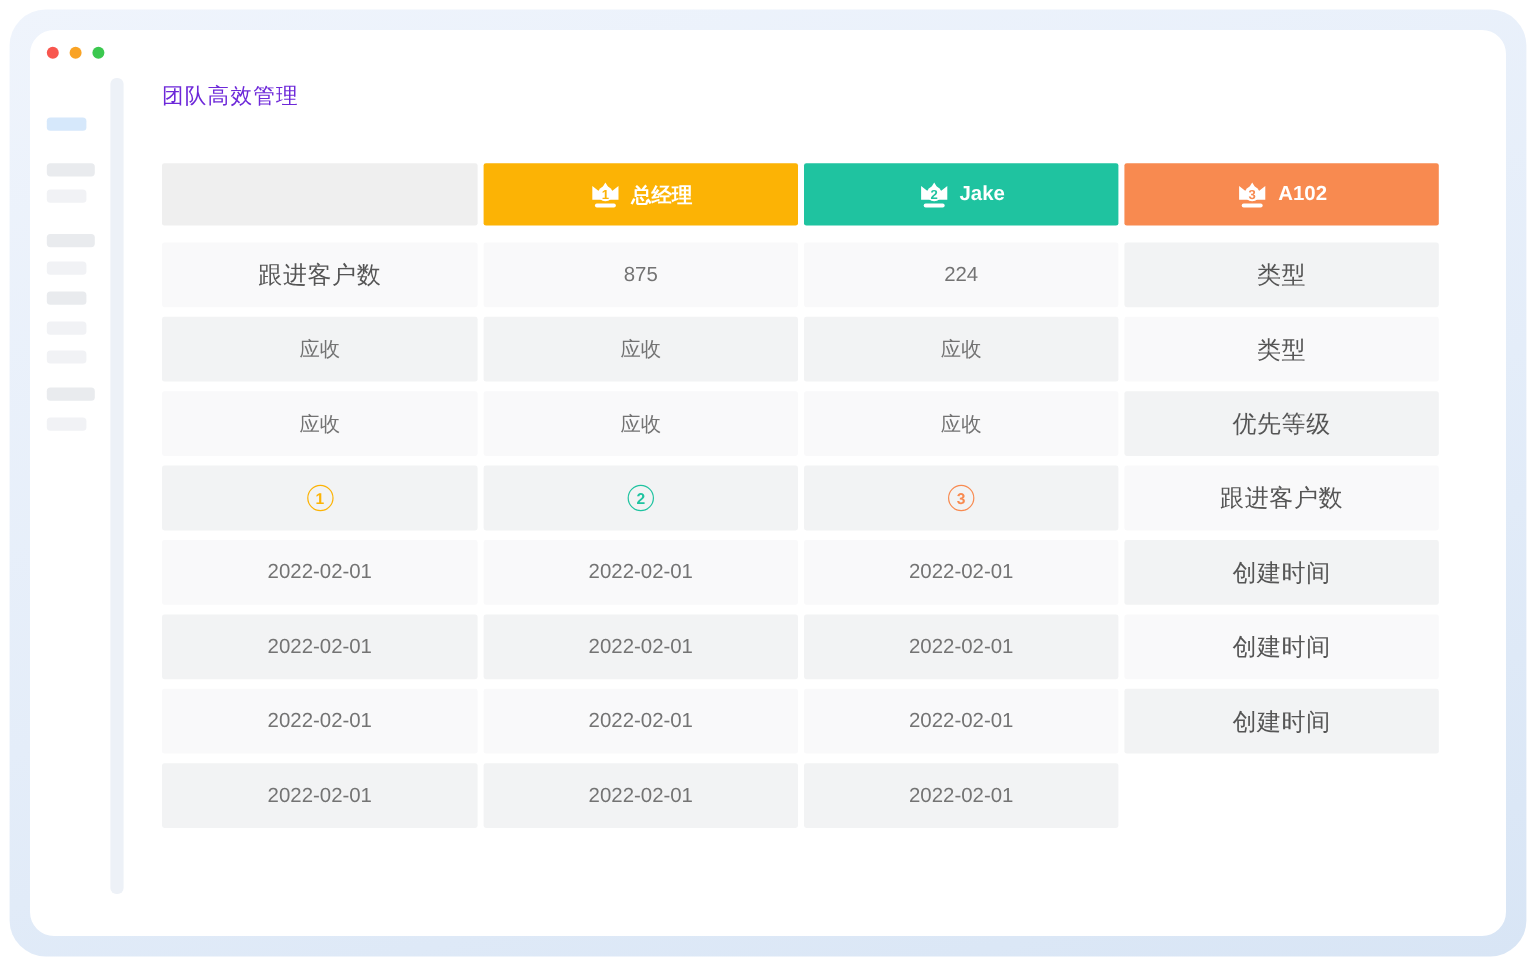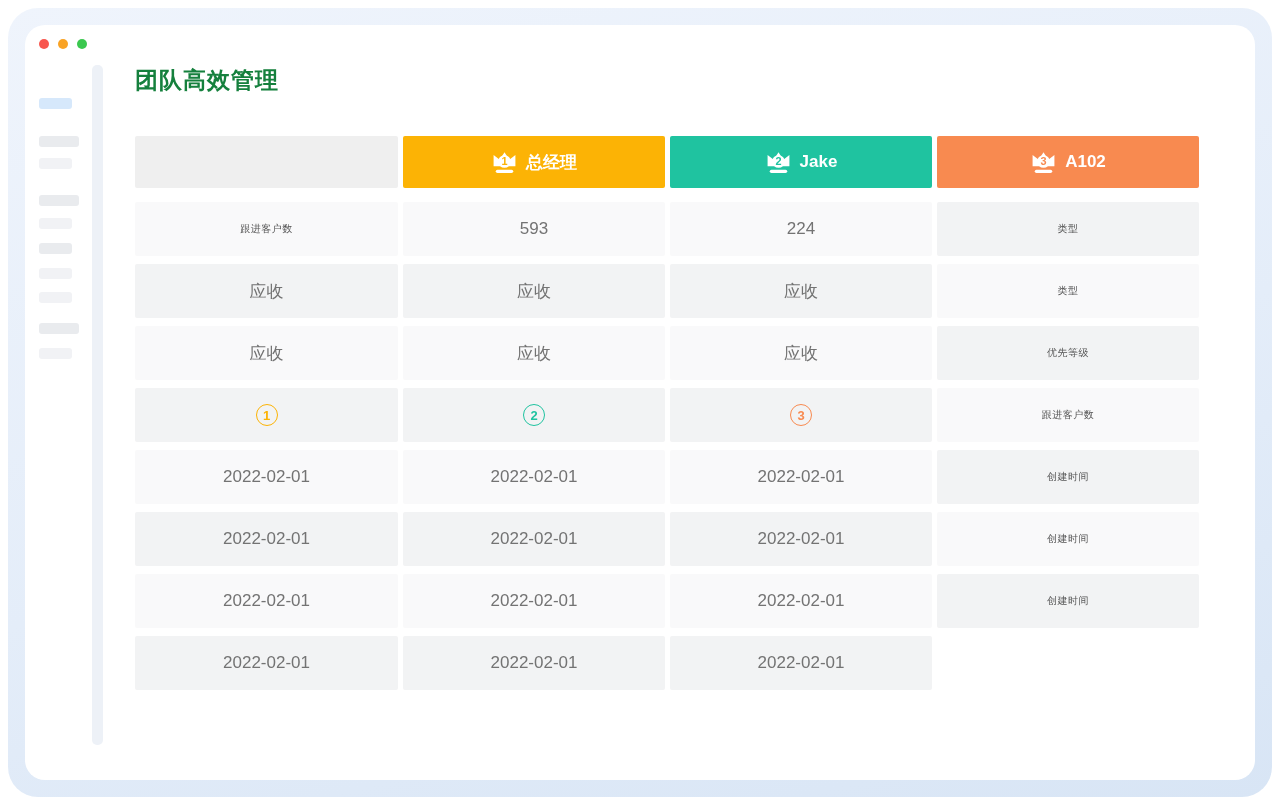--- a/index.html
+++ b/index.html
@@ -23,38 +23,38 @@
   .w33 { width:33px; } .w40 { width:40px; }
   .shade-blue { background:#D6E8FB; }
   .shade-dark { background:#E9EBEE; }
   .shade-light{ background:#F1F2F5; }
 
   .divider { position:absolute; left:67px; top:40px; width:11px; height:680px;
              background:#EDF1F7; border-radius:5px; }
 
   
   main { position:absolute; left:110px; top:40px; width:1064px; }
-  h1 { font-size:23px; line-height:30px; font-weight:700; color:#15803d;
+  h1 { font-size:18px; line-height:30px; font-weight:400; color:#6d28d9;
        margin-bottom:41px; letter-spacing:1px; }
 
   .thead, .tbody { display:grid; grid-template-columns:263px 262px 262px 262px;
                    column-gap:5px; }
   .tbody { margin-top:14px; row-gap:8px; }
 
   .hcell { height:52px; display:flex; align-items:center; justify-content:center;
            color:#ffffff; font-size:17px; font-weight:700; border-radius:2px; }
   .hcell.corner { background:#EFEFEF; }
   .crown { width:27px; height:24px; margin-right:8px; }
   .crown text { font-family:"Liberation Sans","DejaVu Sans",sans-serif; }
 
   .cell { height:54px; display:flex; align-items:center; justify-content:center;
           border-radius:2px; }
   .row-light { background:#F9F9FA; }
   .row-dark  { background:#F2F3F4; }
-  .cell.label { font-size:10px; font-weight:500; color:#555555; letter-spacing:0.5px; }
+  .cell.label { font-size:20px; font-weight:500; color:#555555; letter-spacing:0.5px; }
   .cell.value { font-size:17px; color:#737373; }
 
   .rank-badge { width:22px; height:22px; border-radius:50%; border:1.5px solid currentColor;
                 display:flex; align-items:center; justify-content:center;
                 font-size:13px; font-weight:600; }
 </style>
 </head>
 <body>
 
 <div class="canvas">
@@ -112,21 +112,21 @@
       <circle cx="12" cy="10.5" r="5.8" fill="#ffffff"></circle>
       <text class="crown-num" x="12" y="14.2" text-anchor="middle" font-size="10" font-weight="700" fill="#F88A50">3</text>
       <rect x="4" y="18" width="16" height="3" rx="1.5" fill="#ffffff"></rect>
     </svg>
     <span>A102</span>
   </div>
         </div>
 
       <div class="tbody" id="tbody">
           <div class="cell label row-light">跟进客户数</div>
-          <div class="cell value row-light">593</div>
+          <div class="cell value row-light">875</div>
           <div class="cell value row-light">224</div>
           <div class="cell label row-dark">类型</div>
           <div class="cell value row-dark">应收</div>
           <div class="cell value row-dark">应收</div>
           <div class="cell value row-dark">应收</div>
           <div class="cell label row-light">类型</div>
           <div class="cell value row-light">应收</div>
           <div class="cell value row-light">应收</div>
           <div class="cell value row-light">应收</div>
           <div class="cell label row-dark">优先等级</div>

